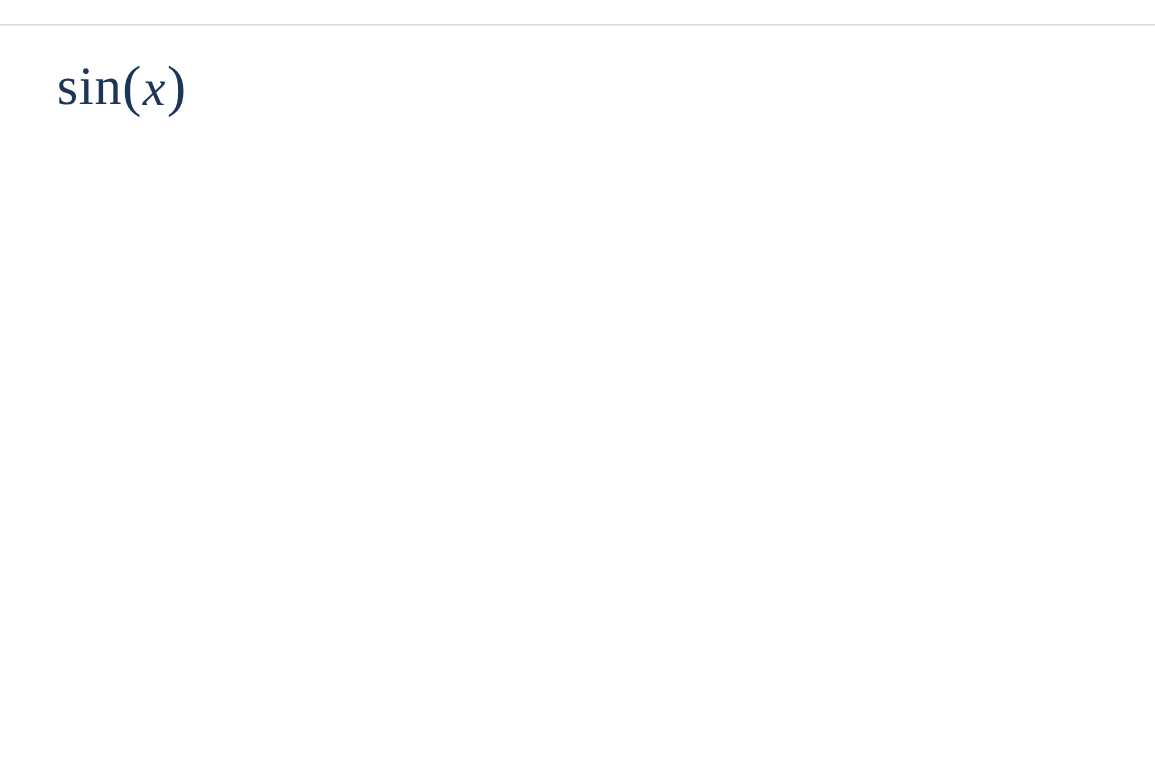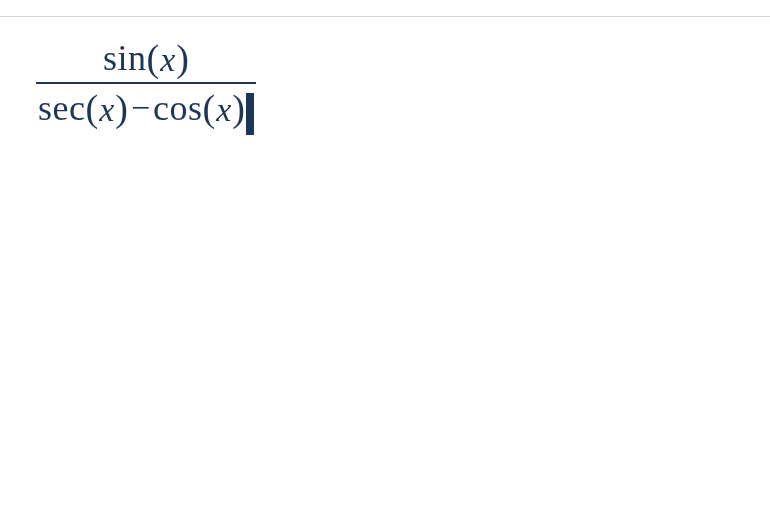--- a/index.html
+++ b/index.html
@@ -38,20 +38,21 @@
   }
   .fraction .num,
   .fraction .den {
     display: block;
     white-space: nowrap;
     padding: 4px 2px;
   }
   .fraction .num {
     padding-top: 0;
     padding-bottom: 6px;
+    text-align: right;
   }
   .fraction .den {
     border-top: 2px solid #1d3557;
     padding-top: 4px;
     position: relative;
   }
   .fn {
     letter-spacing: 0.5px;
   }
   .paren {
@@ -86,17 +87,14 @@
 </head>
 <body>
 
 <div class="top-divider"></div>
 
 <div class="formula-area">
   <span class="fraction">
     <span class="num">
       <span class="fn">sin</span><span class="paren">(</span><span class="var">x</span><span class="paren">)</span>
     </span>
-    <span class="den">
-      <span class="fn">sec</span><span class="paren">(</span><span class="var">x</span><span class="paren">)</span><span class="op">−</span><span class="fn">cos</span><span class="paren">(</span><span class="var">x</span><span class="paren">)</span><span class="cursor"></span>
-    </span>
   </span>
 </div>
 
 </body></html>

